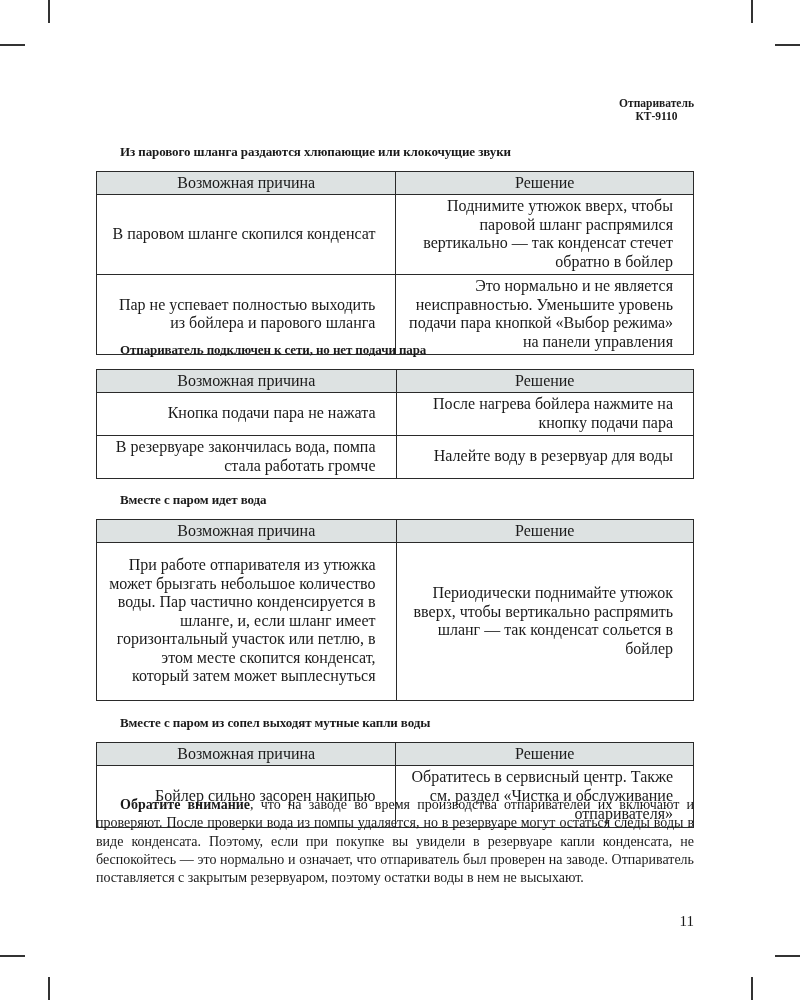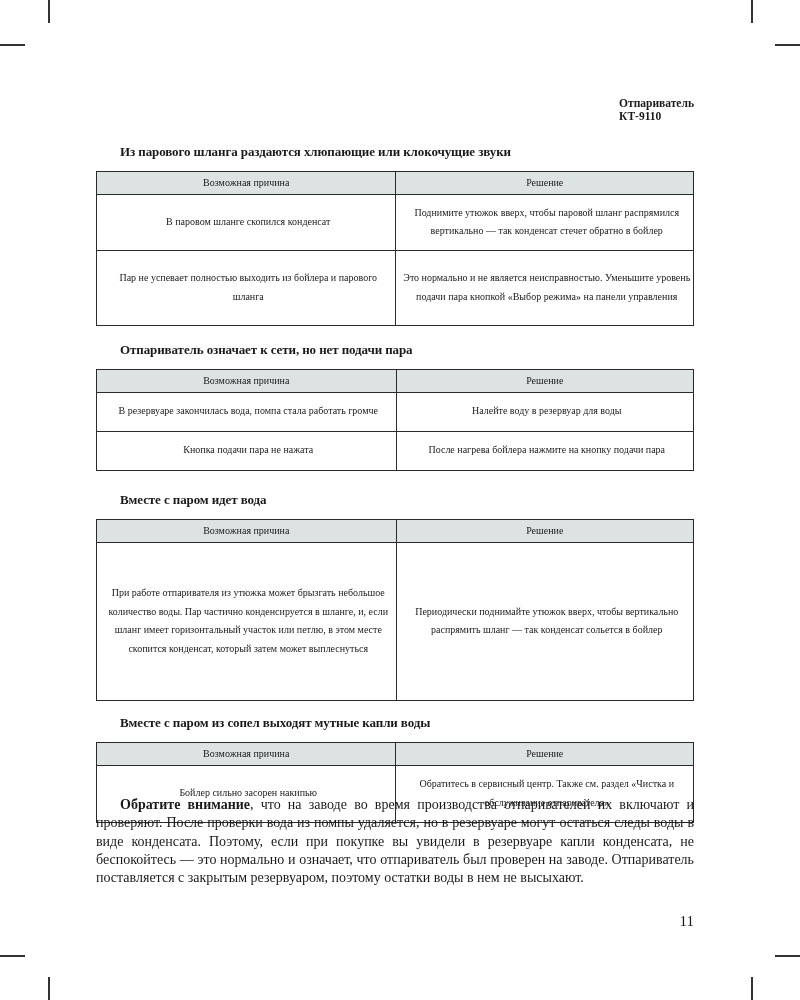--- a/index.html
+++ b/index.html
@@ -14,58 +14,58 @@
       color: #1a1a1a;
     }
     .crop { position: absolute; background: #333; }
     .crop.v { width: 1.5px; height: 23px; }
     .crop.h { height: 1.5px; width: 25px; }
 
     .running-head {
       position: absolute;
       right: 106px;
       top: 97px;
-      text-align: left;
+      text-align: center;
       font-size: 11.5px;
       line-height: 13px;
       font-weight: bold;
     }
     .section {
       position: absolute;
       left: 96px;
       width: 598px;
     }
     .section-title {
       font-weight: bold;
       font-size: 13px;
       line-height: 18px;
       padding-left: 24px;
       margin-bottom: 10px;
       letter-spacing: -0.1px;
     }
     table.tbl {
       width: 598px;
       border-collapse: collapse;
-      font-size: 10px;
+      font-size: 16px;
       line-height: 18.5px;
     }
     table.tbl th, table.tbl td {
       border: 1.4px solid #2a2a2a;
       vertical-align: middle;
     }
     table.tbl th {
       background: #dde2e2;
       font-weight: normal;
       text-align: center;
       height: 23px;
       padding: 1px 4px 0 4px;
     }
     table.tbl td {
-      padding: 2px 2px 3px 6px;
-      text-align: center;
+      padding: 2px 20px 3px 6px;
+      text-align: right;
     }
     table.tbl col.c1 { width: 300px; }
     table.tbl col.c2 { width: 298px; }
 
     .note {
       position: absolute;
       left: 96px;
       top: 796px;
       width: 598px;
       font-size: 14px;
@@ -116,38 +116,38 @@
     </tr>
     <tr style="height:75px;">
       <td>Пар не успевает полностью выходить из бойлера и парового шланга</td>
       <td>Это нормально и не является неисправностью. Уменьшите уровень подачи пара кнопкой «Выбор режима» на панели управления</td>
     </tr>
   </tbody>
     </table>
 </div>
 
 <div class="section" style="top:341px;">
-  <div class="section-title">Отпариватель означает к сети, но нет подачи пара</div>
+  <div class="section-title">Отпариватель подключен к сети, но нет подачи пара</div>
   <table class="tbl">
     <colgroup>
         <col class="c1">
         <col class="c2">
       </colgroup>
     <tbody>
         <tr>
       <th>Возможная причина</th>
       <th>Решение</th>
     </tr>
     <tr style="height:39px;">
+      <td>Кнопка подачи пара не нажата</td>
+      <td>После нагрева бойлера нажмите на кнопку подачи пара</td>
+    </tr>
+    <tr style="height:39px;">
       <td>В резервуаре закончилась вода, помпа стала работать громче</td>
       <td>Налейте воду в резервуар для воды</td>
-    </tr>
-    <tr style="height:39px;">
-      <td>Кнопка подачи пара не нажата</td>
-      <td>После нагрева бойлера нажмите на кнопку подачи пара</td>
     </tr>
   </tbody>
     </table>
 </div>
 
 <div class="section" style="top:491px;">
   <div class="section-title">Вместе с паром идет вода</div>
   <table class="tbl">
     <colgroup>
         <col class="c1">

